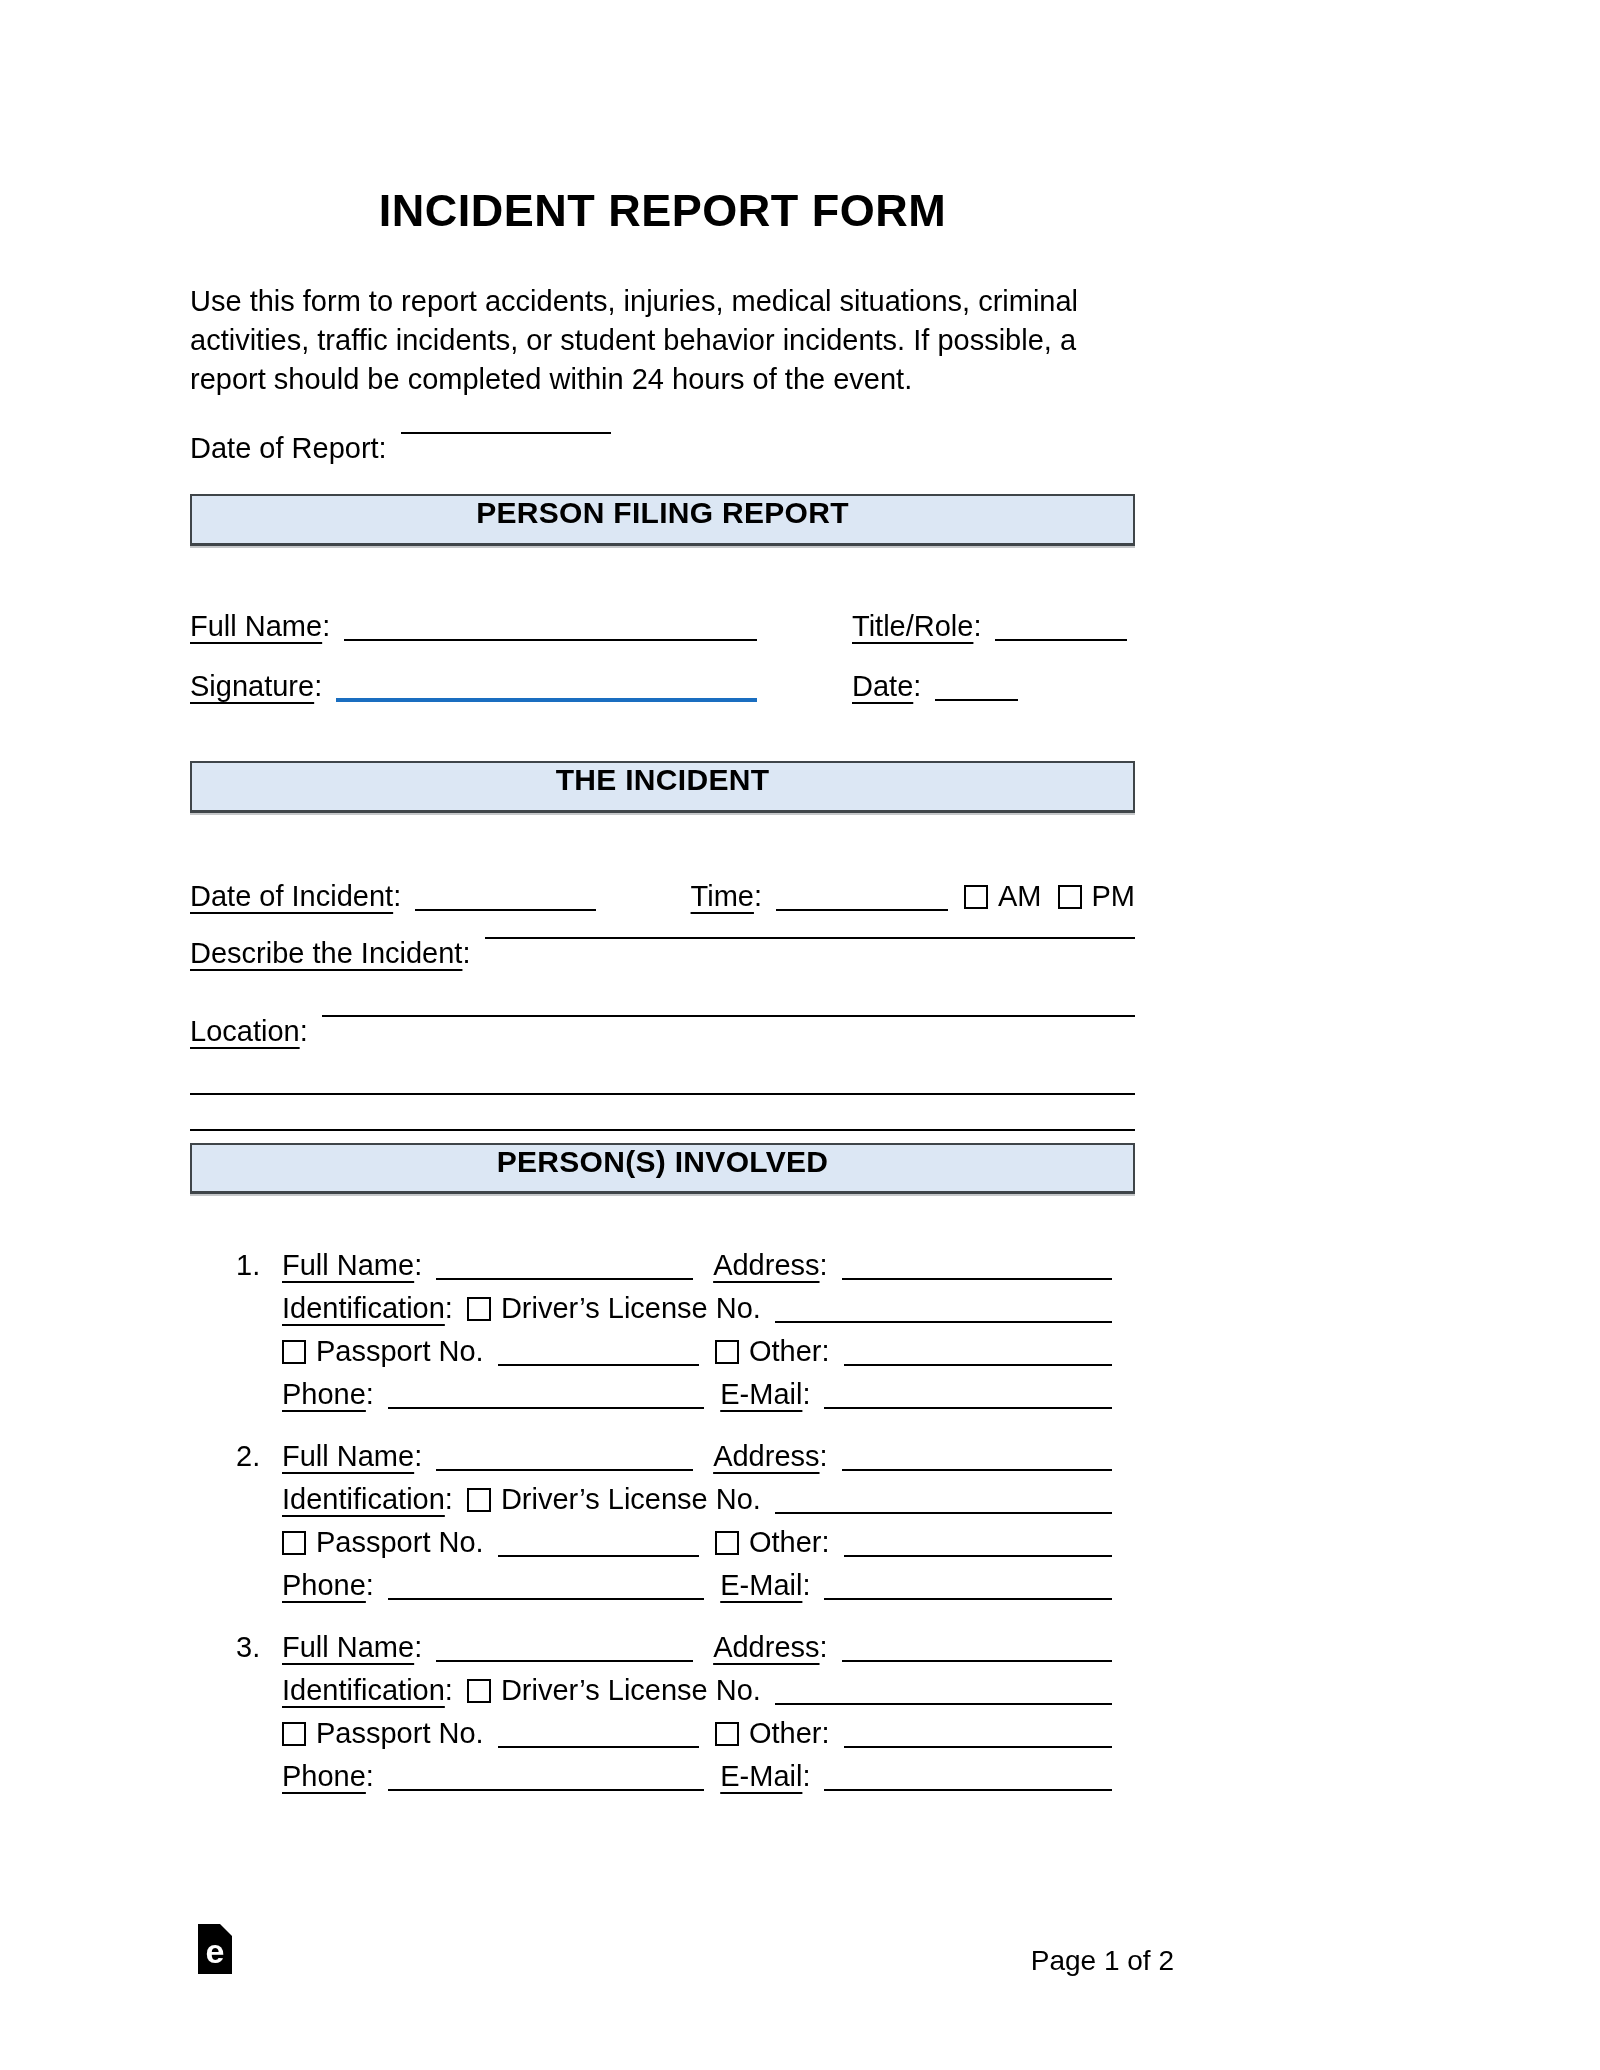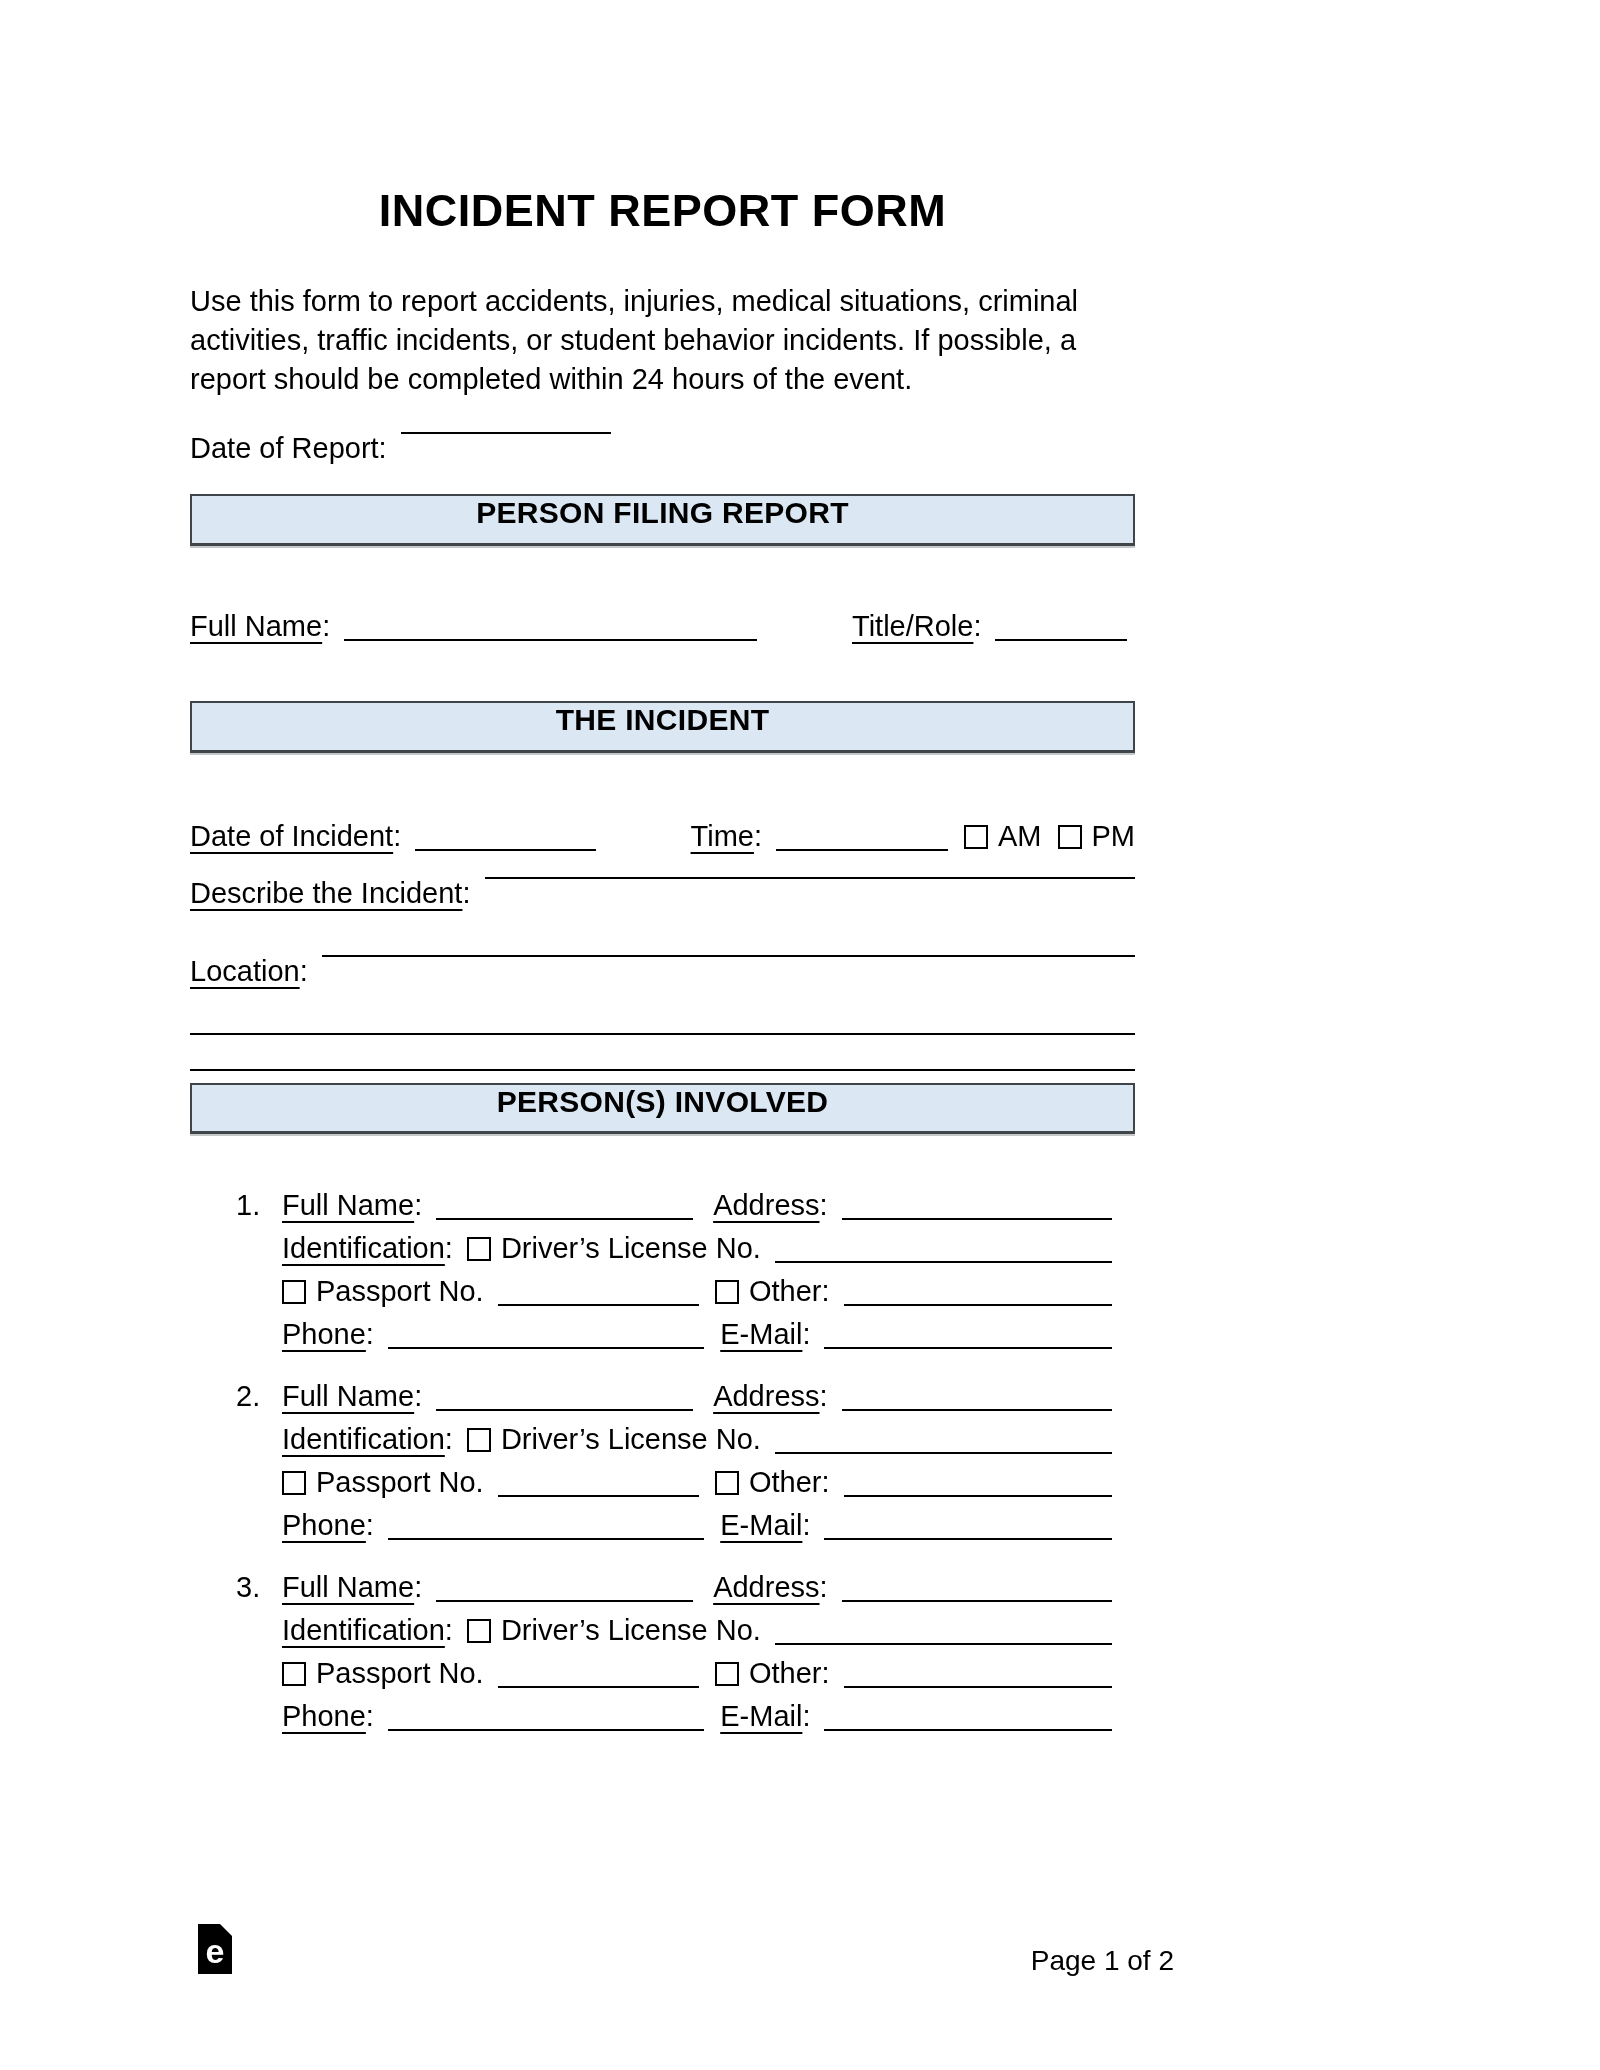--- a/index.html
+++ b/index.html
@@ -80,20 +80,30 @@
     <div class="cell1 row">
       <span class="lbl ul"><span class="us">Full Name</span>:</span>
       <span class="line"></span>
     </div>
     <div class="cell2 row">
       <span class="lbl ul"><span class="us">Title/Role</span>:</span>
       <span class="line mr8"></span>
     </div>
   </div>
 
+  <div class="frow">
+    <div class="cell1 row">
+      <span class="lbl ul"><span class="us">Signature</span>:</span>
+      <span class="line sig"></span>
+    </div>
+    <div class="cell2 row">
+      <span class="lbl ul"><span class="us">Date</span>:</span>
+      <span class="line mr117"></span>
+    </div>
+  </div>
 
   <div class="section-header sh2">
     <span class="hdr-text">THE INCIDENT</span>
   </div>
 
   <div class="frow inc1">
     <div class="cell1 row">
       <span class="lbl ul"><span class="us">Date of Incident</span>:</span>
       <span class="line"></span>
     </div>

